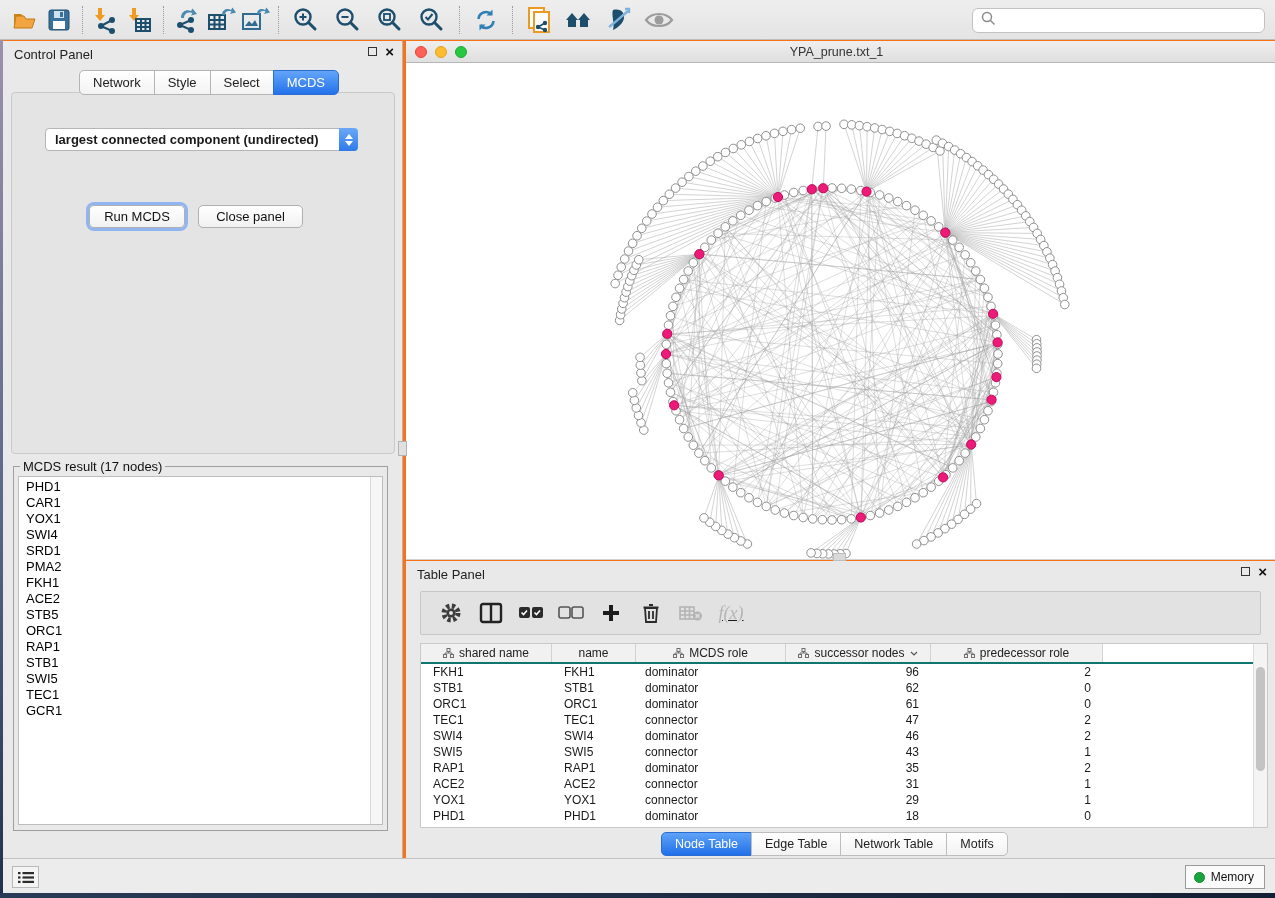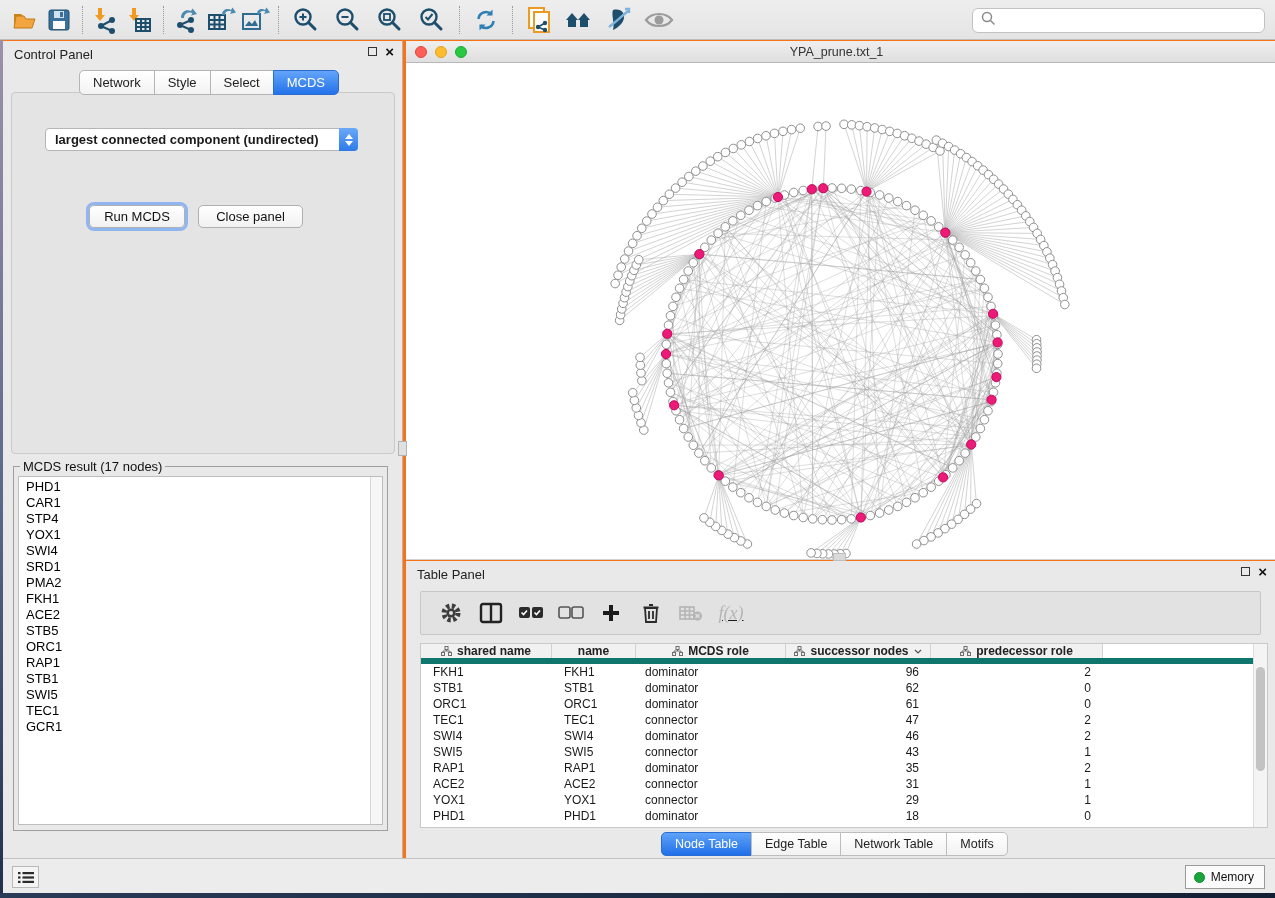--- a/index.html
+++ b/index.html
@@ -88,21 +88,21 @@
 
   
   .table-panel { position:absolute; left:406px; top:561px; width:869px; height:297px; background:#e9e9e9; }
   .tp-head { position:relative; height:26px; }
   .tp-toolbar { position:absolute; left:14px; top:30px; width:841px; height:44px;
     background:#e2e2e2; border:1px solid #c6c6c6; border-radius:2px; display:flex; align-items:center; padding-left:12px; gap:4px; }
   .tp-icon { width:36px; height:32px; display:flex; align-items:center; justify-content:center;text-decoration:underline; }
   .fx { font-family:"Liberation Serif","DejaVu Serif",serif; font-style:italic; font-size:18px; color:#b5b5b5; }
 
   .ntable { position:absolute; left:14px; top:82px; width:848px; height:185px; background:#fff; border:1px solid #c9c9c9; }
-  .thead { display:flex; height:20px; border-bottom:6px solid #0f766e; font-size:12px;font-weight:bold; }
+  .thead { display:flex; height:20px; border-bottom:2px solid #0f766e; font-size:12px; }
   .hcell { display:flex; align-items:center; justify-content:center; gap:5px;
     background:#f1f1f1; border-right:1px solid #d2d2d2; color:#222; }
   .hcell.filler { background:#fff; border-right:none; flex:1; }
   .trow { display:flex; height:16px; line-height:16px; font-size:12px; }
   .tcell { white-space:nowrap; overflow:hidden; }
   .c0 { width:131px; padding-left:12px; }
   .c1 { width:84px; padding-left:12px; }
   .c2 { width:150px; padding-left:9px; }
   .c3 { width:145px; text-align:right; padding-right:12px; }
   .c4 { width:172px; text-align:right; padding-right:12px; }
@@ -295,21 +295,20 @@
     </div>
     <button class="push-btn run-btn" style="top:164px">Run MCDS</button>
     <button class="push-btn closep-btn" style="top:164px">Close panel</button>
 
     <fieldset class="mcds">
       <legend>MCDS result (17 nodes)</legend>
       <div class="mcds-listwrap">
         <div class="mcds-items" id="mcds-list">
             <div class="mcds-item">PHD1</div>
             <div class="mcds-item">CAR1</div>
-            <div class="mcds-item">STP4</div>
             <div class="mcds-item">YOX1</div>
             <div class="mcds-item">SWI4</div>
             <div class="mcds-item">SRD1</div>
             <div class="mcds-item">PMA2</div>
             <div class="mcds-item">FKH1</div>
             <div class="mcds-item">ACE2</div>
             <div class="mcds-item">STB5</div>
             <div class="mcds-item">ORC1</div>
             <div class="mcds-item">RAP1</div>
             <div class="mcds-item">STB1</div>

